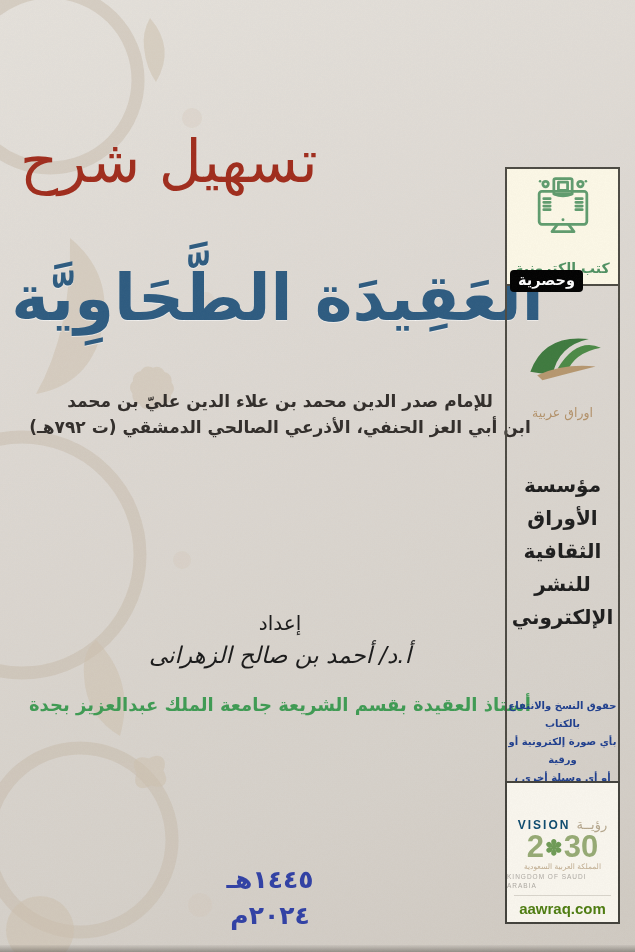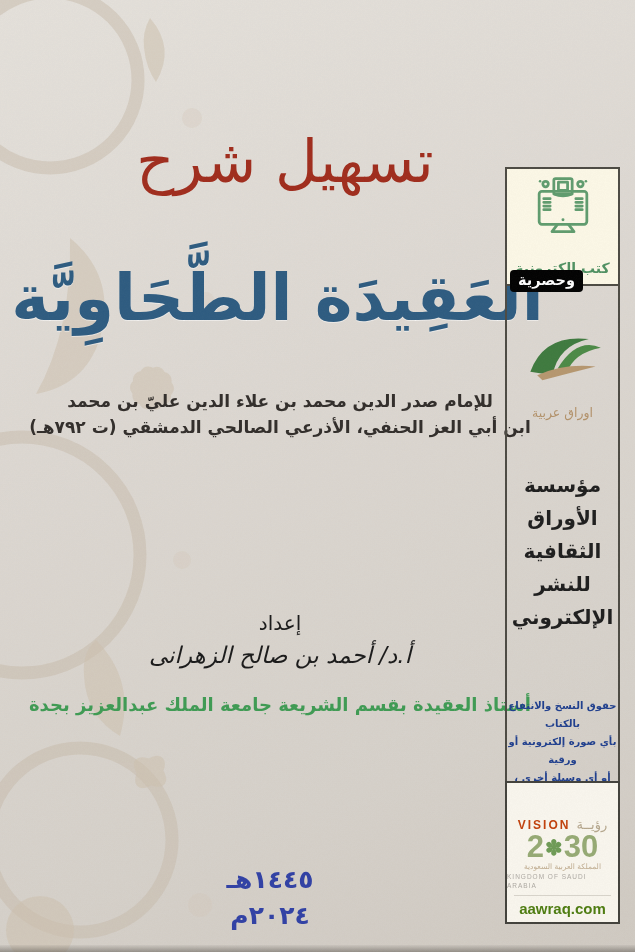--- a/index.html
+++ b/index.html
@@ -9,21 +9,21 @@
     position:relative; width:635px; height:952px; overflow:hidden;
     background:linear-gradient(160deg,#e5e1db 0%, #ddd8d2 40%, #d6d1ca 78%, #d0cac2 100%);
     font-family:"DejaVu Sans", sans-serif;
   }
   .ornament { position:absolute; left:0; top:0; z-index:1; }
   .texture  { position:absolute; inset:0; z-index:6; pointer-events:none; opacity:.8; }
   .rtl { direction:rtl; }
   .abs { position:absolute; z-index:2; }
 
   
-  .series-title { top:112px; left:20px; width:530px; text-align:center;
+  .series-title { top:112px; left:20px; width:530px; text-align:left;
     font-size:59px; color:#a02c1c; line-height:100px; }
   .main-title { top:228px; left:5px; width:545px; text-align:center;
     font-size:64px; font-weight:bold; color:#2d5b80; line-height:140px;
     text-shadow:0 1px 0 rgba(255,255,255,.5); }
   .author { top:388px; left:15px; width:530px; text-align:center;
     font-size:17px; font-weight:700; color:#312d2a; line-height:26px; }
   .subtitle { top:476px; left:15px; width:530px; text-align:center;
     font-size:20px; font-weight:700; color:#c4542b; line-height:31px; }
   .prepared { top:608px; left:15px; width:530px; text-align:center; color:#191919; }
   .prepared .lbl { font-size:20px; line-height:30px; }
@@ -50,21 +50,21 @@
   .org { position:absolute; top:302px; left:0; width:100%; text-align:center;
     font-size:20px; font-weight:700; color:#1d1d1d; line-height:33px; }
   .copyright { position:absolute; top:530px; left:0; width:100%; text-align:center;
     font-size:10px; font-weight:700; color:#1e3e8e; line-height:18px; }
   .vision-card { position:absolute; top:614px; left:-2px; right:-2px; height:143px;
     background:#f9f6ee; border:2px solid #42413b;
     display:flex; flex-direction:column; justify-content:flex-end;
     align-items:center; padding-bottom:5px; }
   .vision-row1 { display:flex; align-items:baseline; gap:6px;
     font-family:"Liberation Sans", sans-serif; }
-  .vision-en { font-size:12px; letter-spacing:2px; color:#c2410c; font-weight:700; }
+  .vision-en { font-size:12px; letter-spacing:2px; color:#0c4a6e; font-weight:700; }
   .vision-ar { font-size:13px; color:#b5a78d; font-family:"DejaVu Sans", sans-serif; }
   .vision-year { display:flex; align-items:center; line-height:30px;
     font-family:"Liberation Sans", sans-serif; font-size:31px; font-weight:700; color:#96aa74; }
   .emblem { font-size:21px; color:#6e9b55; margin:0 1px; line-height:21px; }
   .country-ar { font-size:7.5px; color:#c0ad90; line-height:10px; }
   .country-en { font-size:6.5px; letter-spacing:1px; color:#aeaaa3;
     font-family:"Liberation Sans", sans-serif; line-height:9px; }
   .website { margin-top:5px; padding-top:4px; border-top:1px solid #d8d4cb; width:88%;
     text-align:center; font-family:"Liberation Sans", sans-serif;
     font-size:15px; font-weight:600; color:#4d7c0f; }

